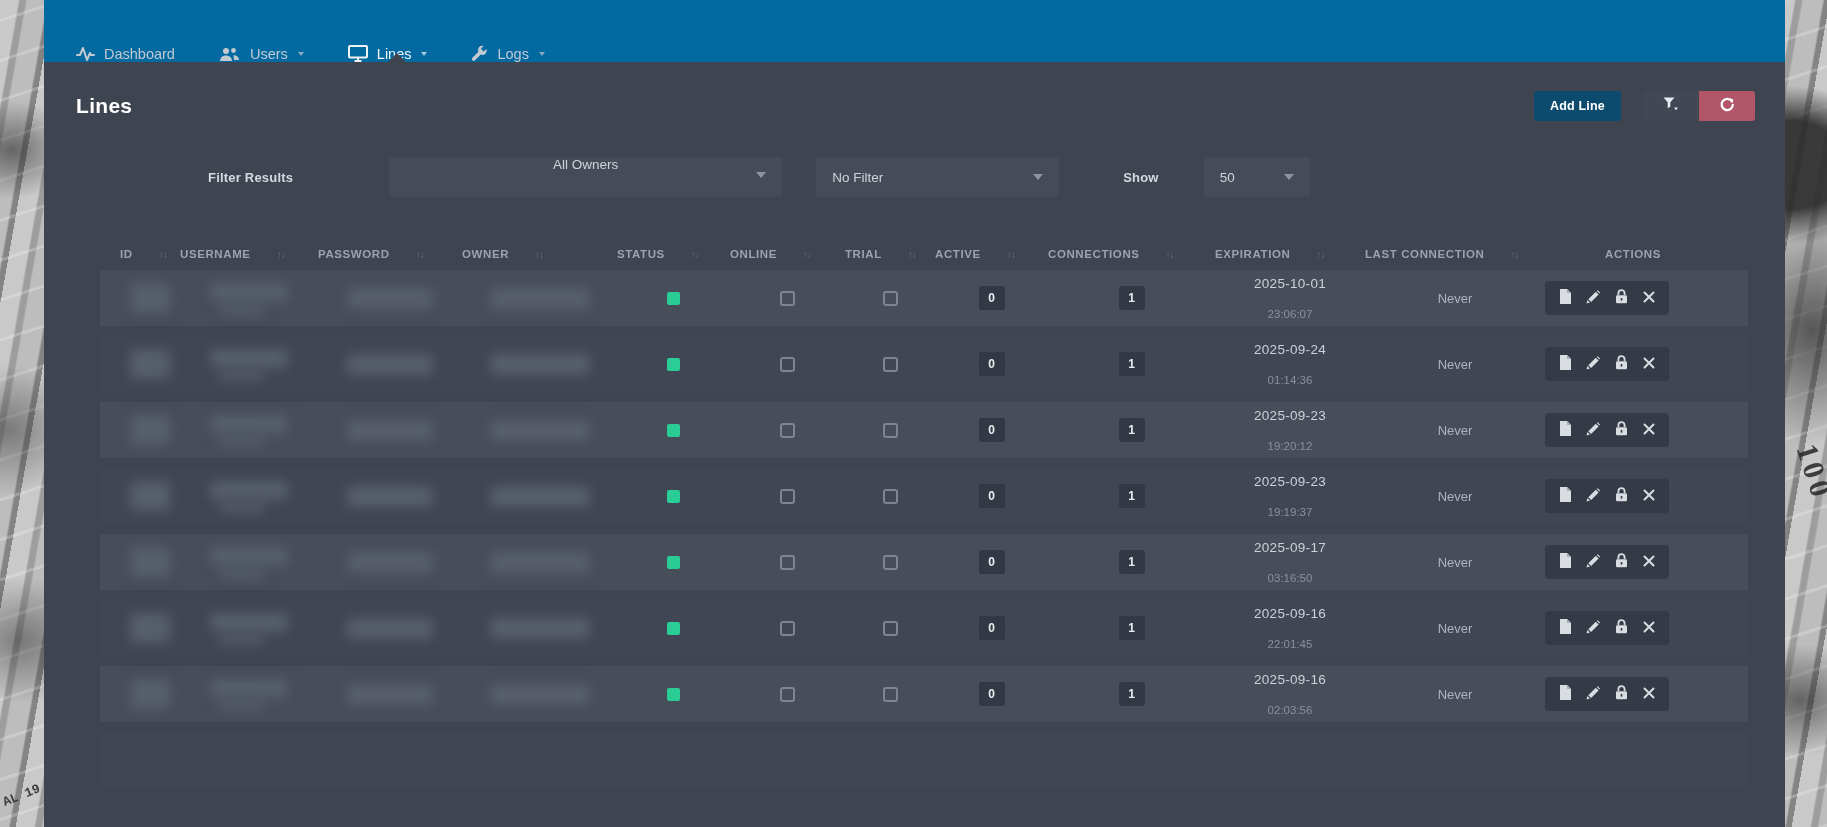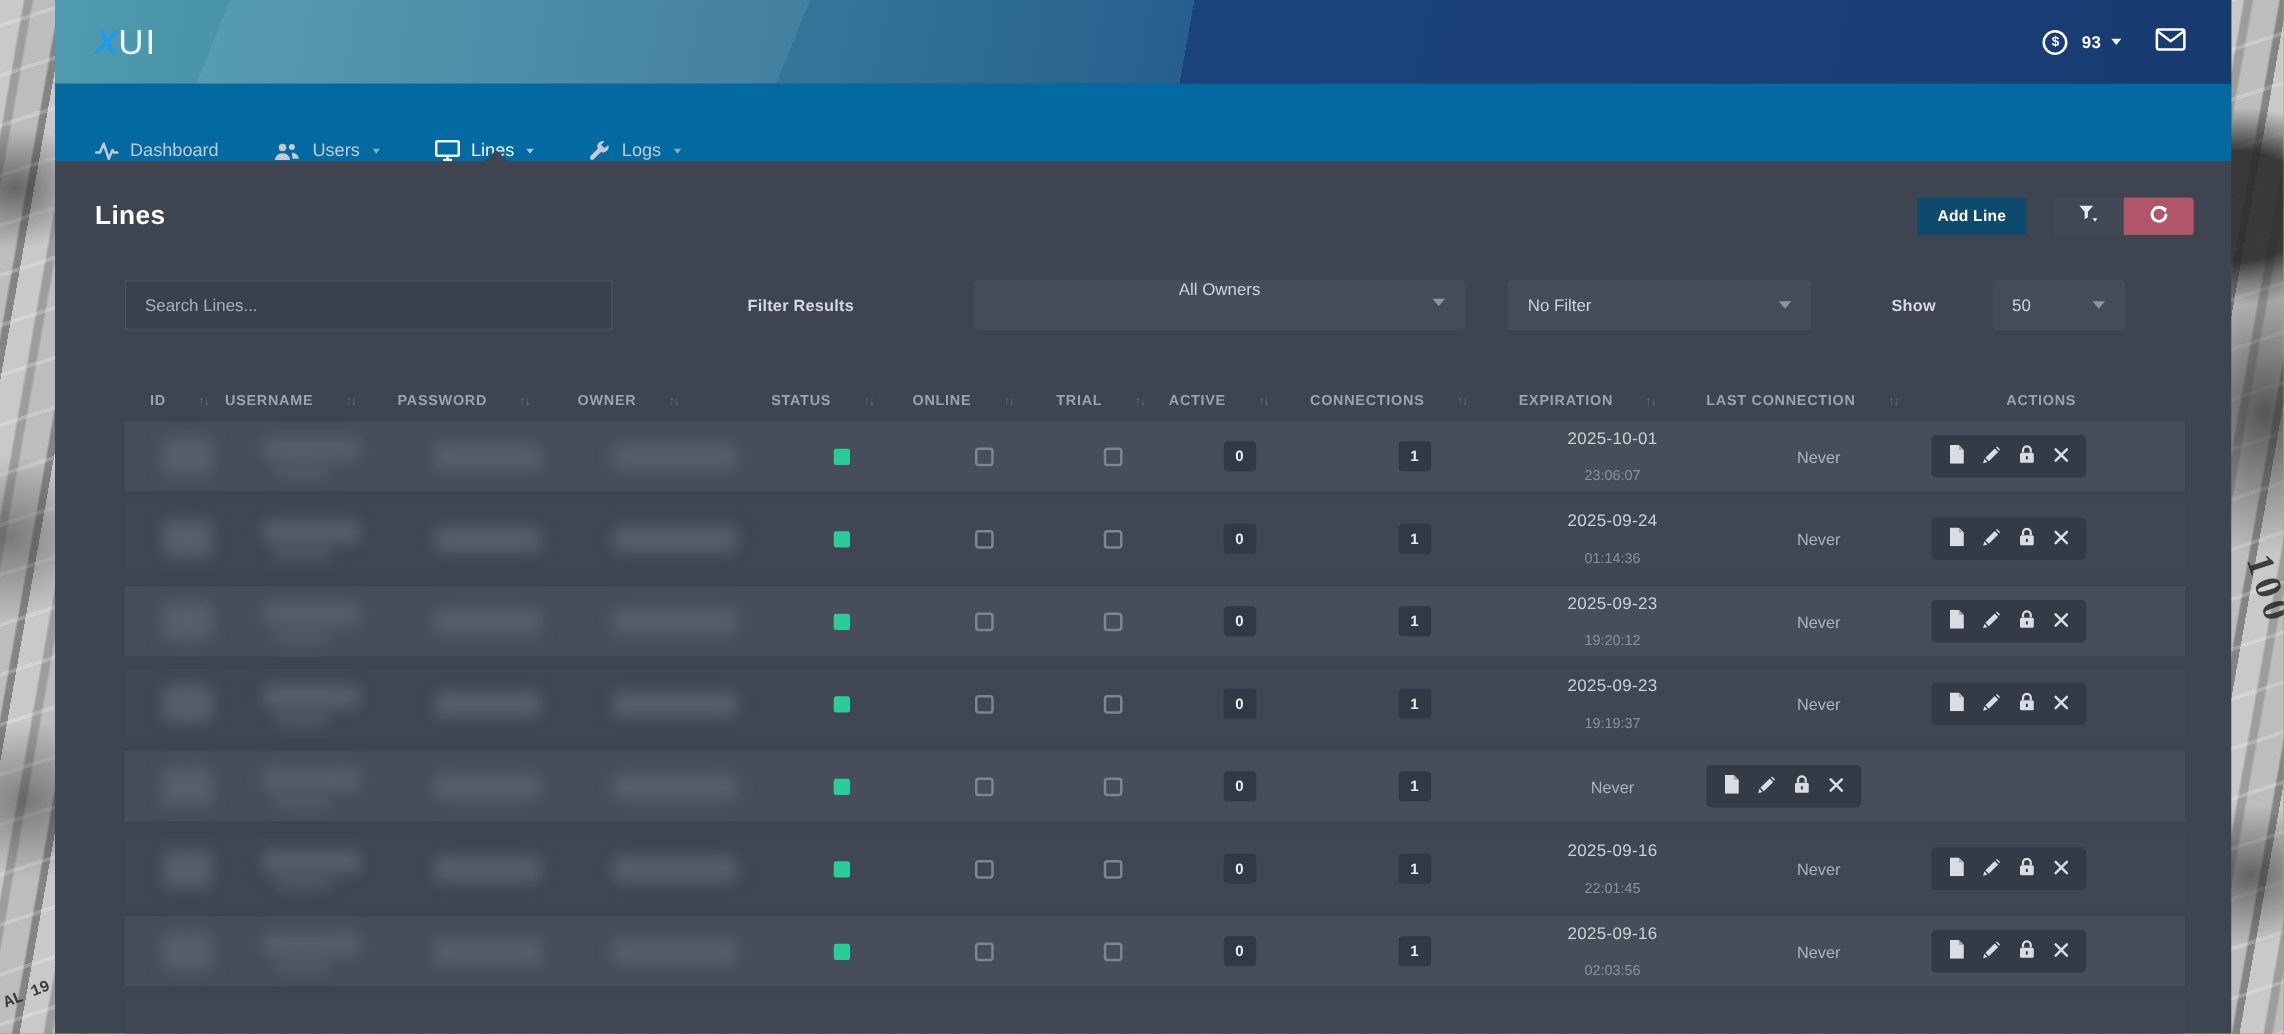--- a/index.html
+++ b/index.html
@@ -116,38 +116,20 @@
 </style>
 </head>
 <body>
 
 <div class="money-bg"></div>
 <span class="bg-text serial">AL 19</span>
 <span class="bg-text denom">100</span>
 
 <div class="app">
 
-  <div class="topbar">
-    <div class="logo">
-      <span class="lx">X</span><span class="lui">UI</span>
-    </div>
-    <div class="topbar-right">
-      <span class="coin">$</span>
-      <span class="credits">93</span>
-      <span class="chev"></span>
-      <span class="mail-btn">
-        <span>
-          <svg width="25" height="19" viewBox="0 0 25 19" fill="none" stroke="#ffffff" stroke-width="2">
-            <rect x="1.5" y="1.5" width="22" height="16" rx="1.5"></rect>
-            <path d="M2 3l10.5 8L23 3"></path>
-          </svg>
-        </span>
-      </span>
-    </div>
-  </div>
 
   <div class="navbar">
     <div class="nav-pointer"></div>
   <div class="nav-item">
         <span>
           <svg width="19" height="16" viewBox="0 0 19 16" fill="none" stroke="currentColor" stroke-width="2" stroke-linecap="round" stroke-linejoin="round">
             <path d="M1 9h3l3-7 4 12 3-7 1 2h3"></path>
           </svg>
         </span>
         <span>Dashboard</span>
@@ -207,21 +189,20 @@
               </svg>
             </span>
           </button>
         </div>
       </div>
     </div>
 
     <div class="card">
 
       <div class="filter-row">
-        <input class="search-input" type="text" placeholder="Search Lines..." style="">
         <span class="f-label lbl-results">Filter Results</span>
         <div class="select sel-owners">
           <span>All Owners</span>
           <span class="chev"></span>
         </div>
         <div class="select sel-filter">
           <span>No Filter</span>
           <span class="chev"></span>
         </div>
         <span class="f-label lbl-show">Show</span>
@@ -582,20 +563,26 @@
     <div class="cell">
               <span class="checkbox"></span>
             </div>
     <div class="cell">
               <span class="badge">0</span>
             </div>
     <div class="cell">
               <span class="badge">1</span>
             </div>
     <div class="cell">
+      <div class="exp">
+        <div class="exp-date">2025-09-17</div>
+        <div class="exp-time">03:16:50</div>
+      </div>
+    </div>
+    <div class="cell">
               <span class="lastc">Never</span>
             </div>
     <div class="cell c-actions">
               <div class="actions-pill">
                 <button class="action-btn">
                   <span><svg width="13" height="15" viewBox="0 0 13 15" fill="#d9dce1">
                       <path d="M1 0h7l4 4v11H1z"></path>
                       <path d="M8 0l4 4H8z" fill="#a9adb5"></path>
                     </svg></span>
                 </button>

